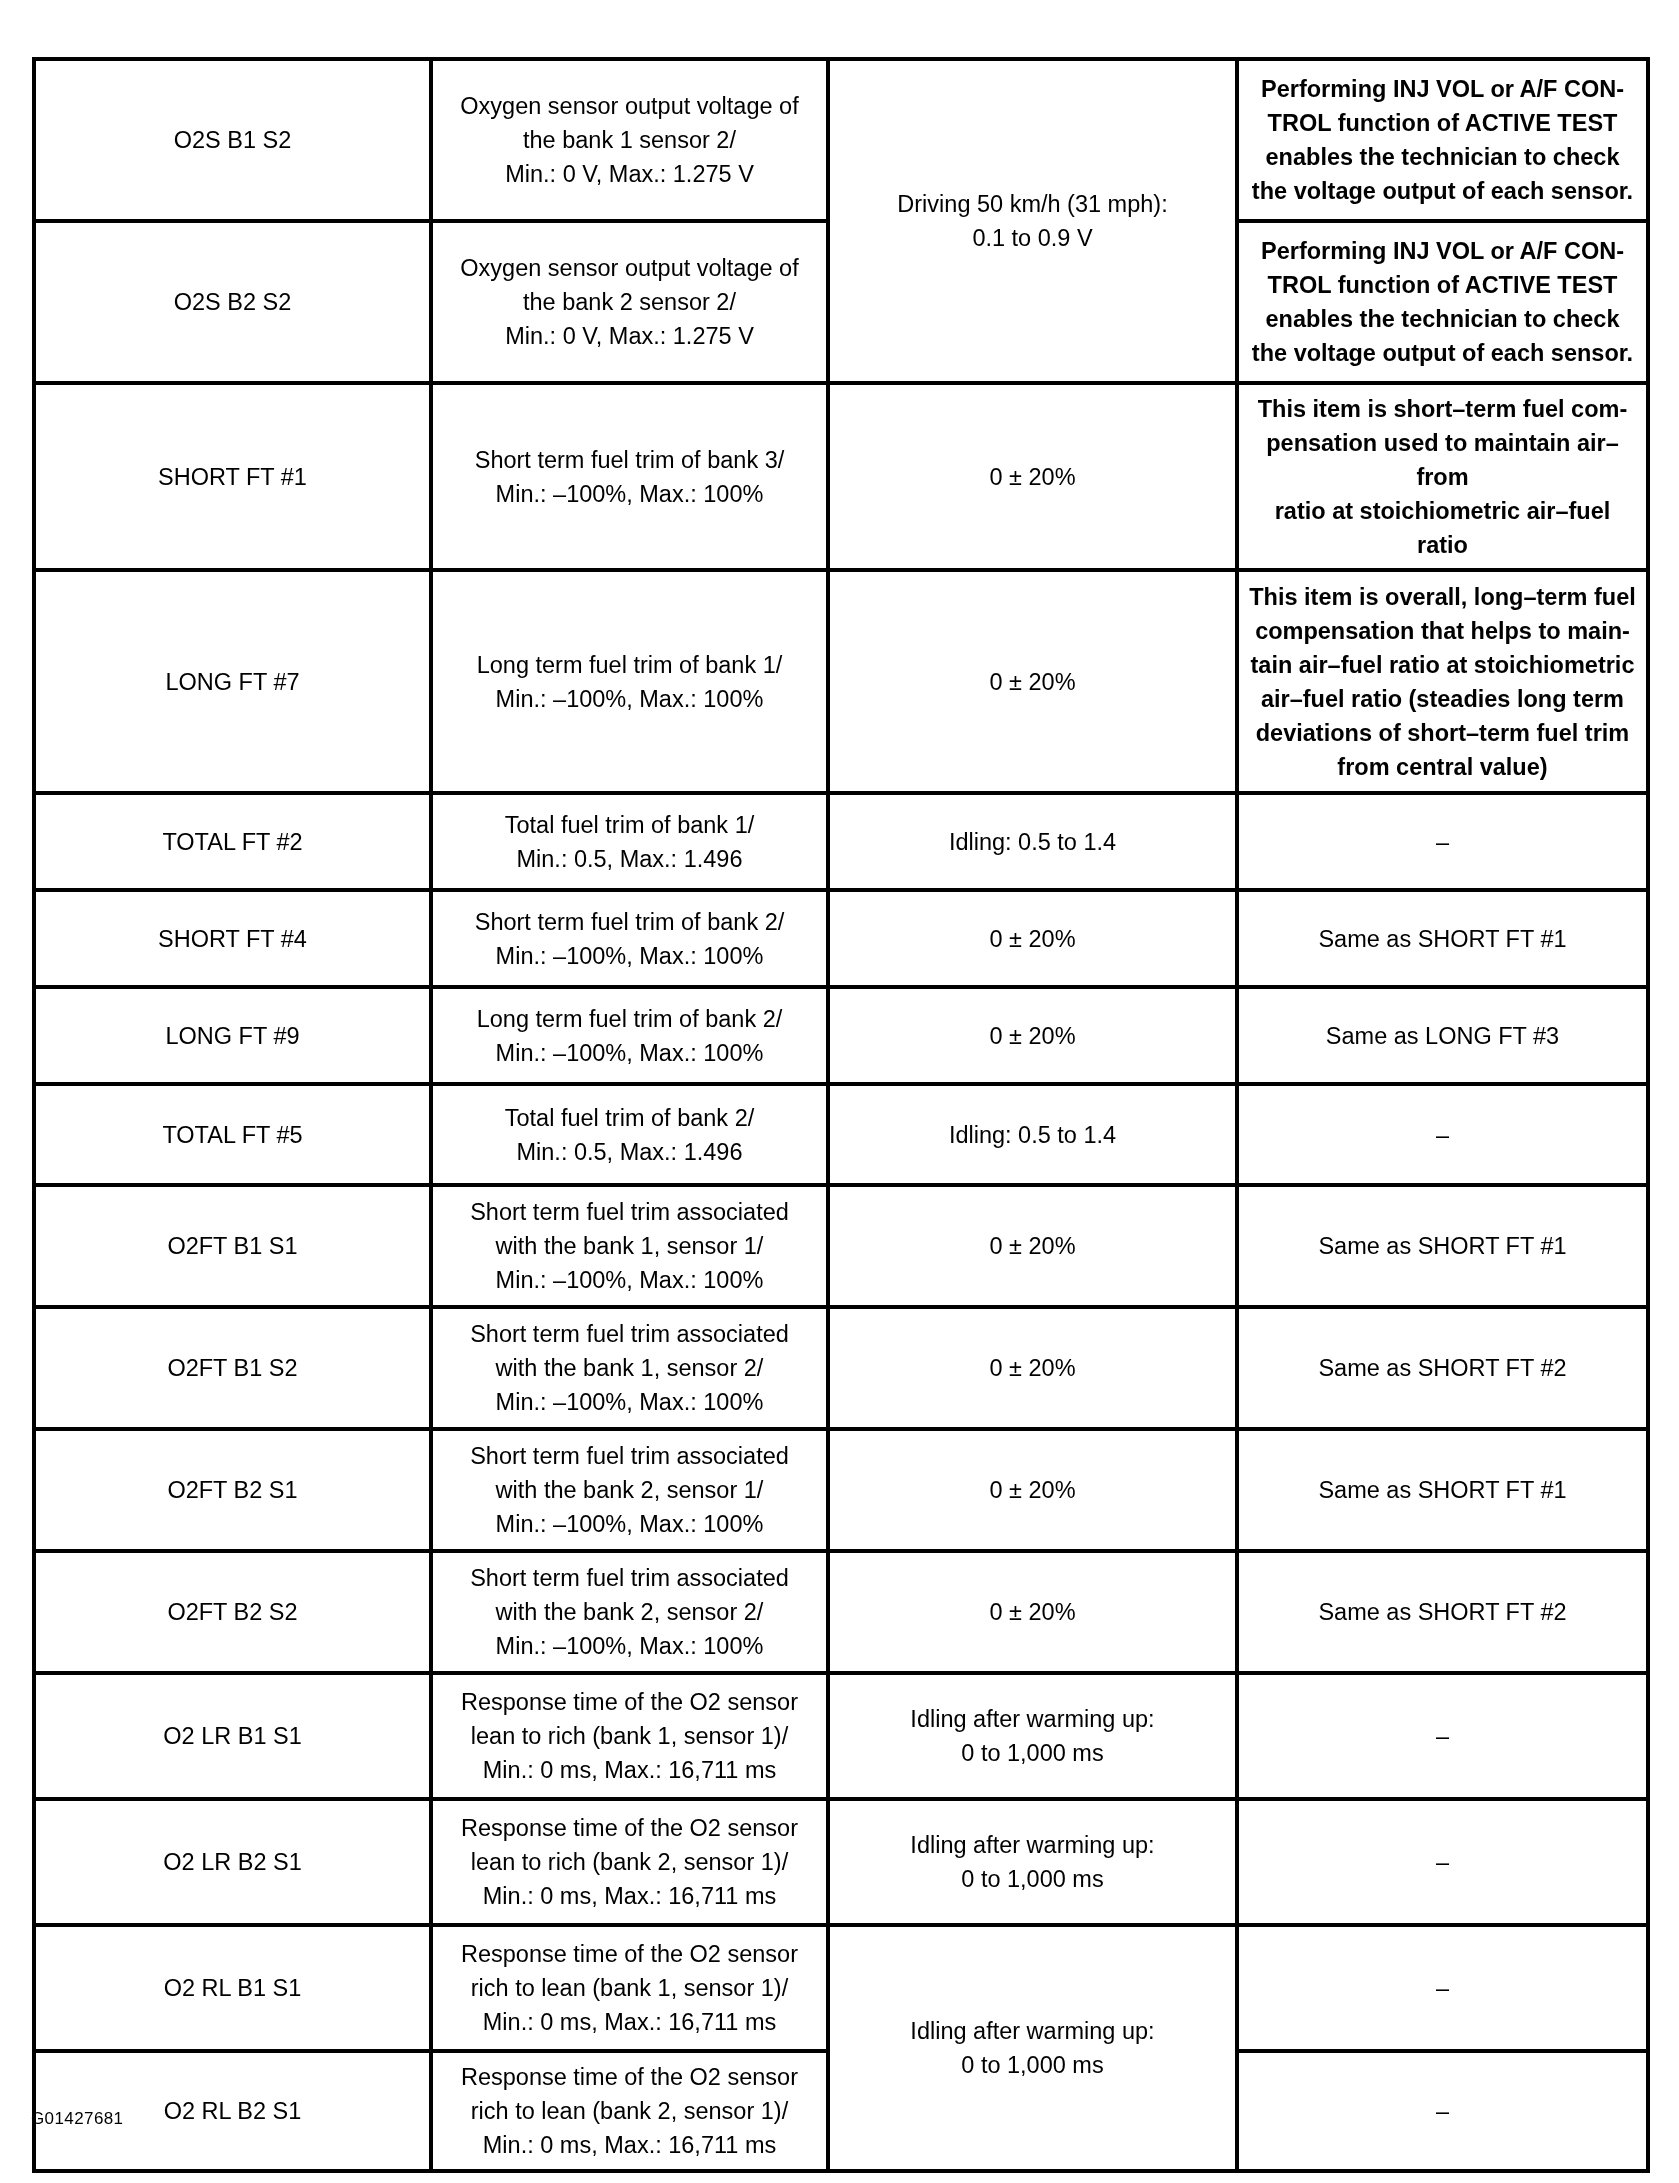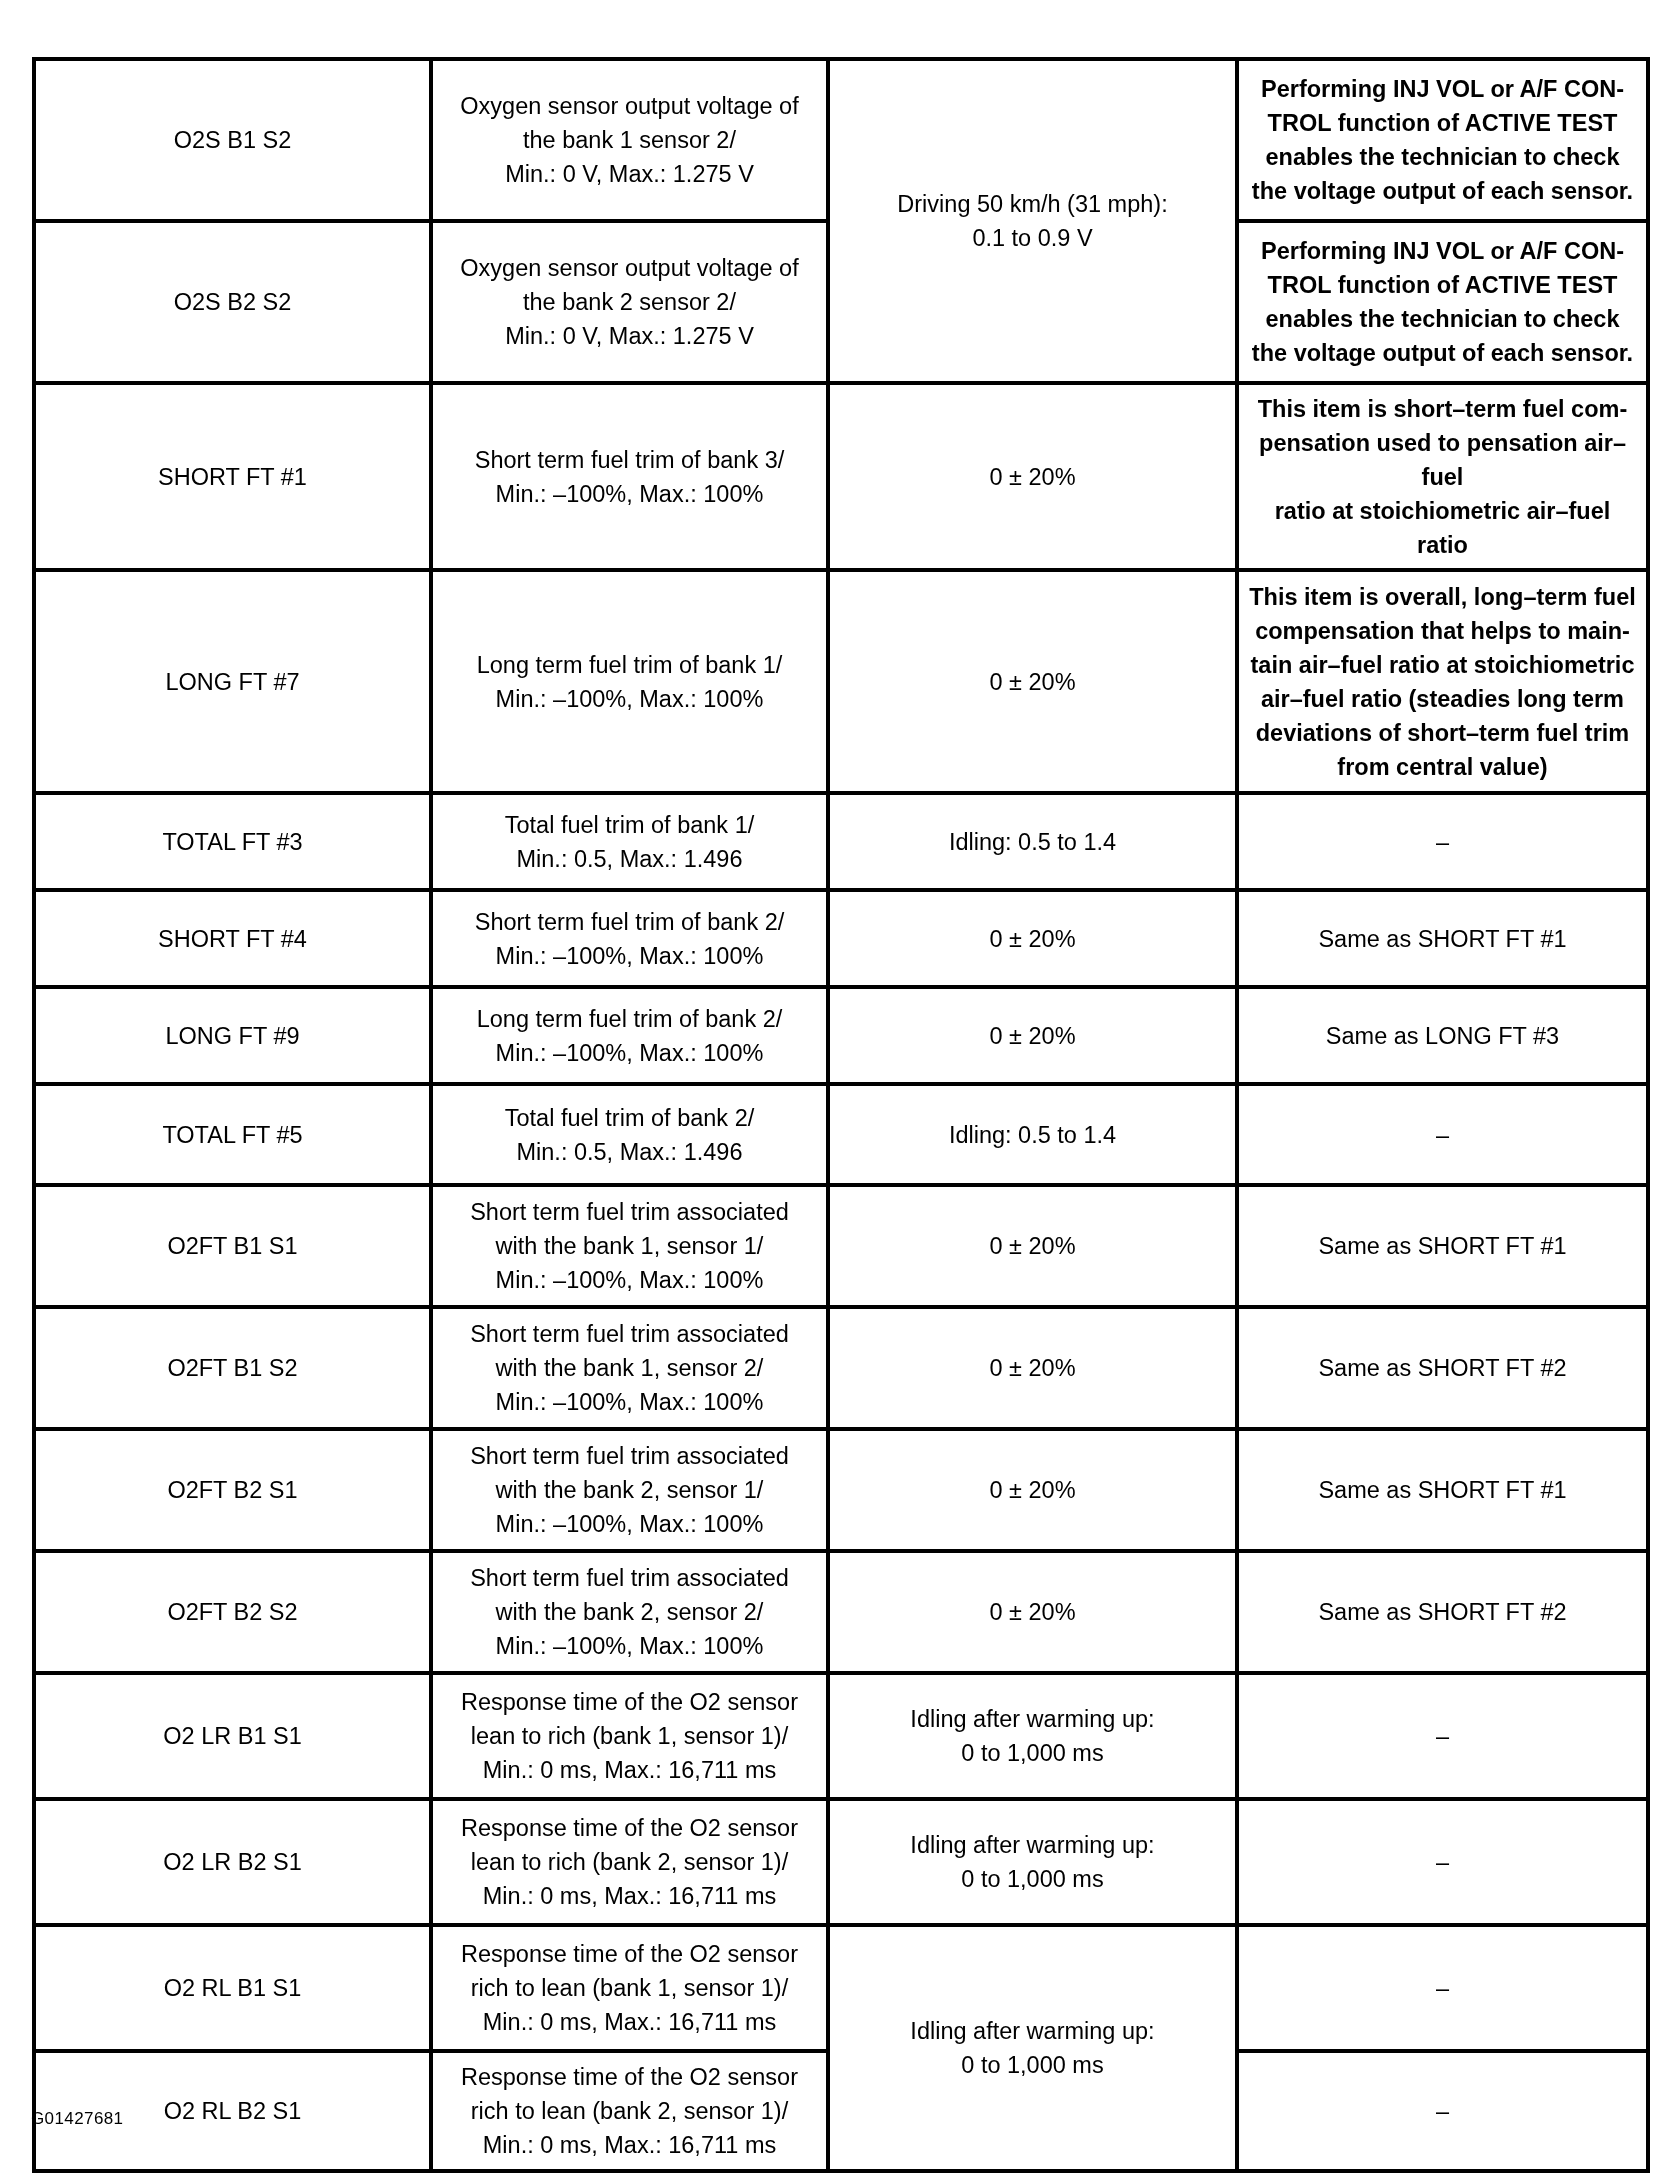--- a/index.html
+++ b/index.html
@@ -81,39 +81,39 @@
 enables the technician to check
 the voltage output of each sensor.</td>
     </tr>
 
     <tr style="height:122px">
       <td class="param-cell">SHORT FT #1</td>
       <td>Short term fuel trim of bank 3/
 Min.: –100%, Max.: 100%</td>
       <td>0 ± 20%</td>
       <td class="note-par">This item is short–term fuel com-
-pensation used to pensation air–fuel
+pensation used to maintain air–from
 ratio at stoichiometric air–fuel ratio</td>
     </tr>
 
     <tr style="height:223px">
       <td class="param-cell">LONG FT #7</td>
       <td>Long term fuel trim of bank 1/
 Min.: –100%, Max.: 100%</td>
       <td>0 ± 20%</td>
       <td class="note-par">This item is overall, long–term fuel
 compensation that helps to main-
 tain air–fuel ratio at stoichiometric
 air–fuel ratio (steadies long term
 deviations of short–term fuel trim
 from central value)</td>
     </tr>
 
     <tr style="height:97px">
-      <td class="param-cell">TOTAL FT #3</td>
+      <td class="param-cell">TOTAL FT #2</td>
       <td>Total fuel trim of bank 1/
 Min.: 0.5, Max.: 1.496</td>
       <td>Idling: 0.5 to 1.4</td>
       <td>–</td>
     </tr>
 
     <tr style="height:97px">
       <td class="param-cell">SHORT FT #4</td>
       <td>Short term fuel trim of bank 2/
 Min.: –100%, Max.: 100%</td>

